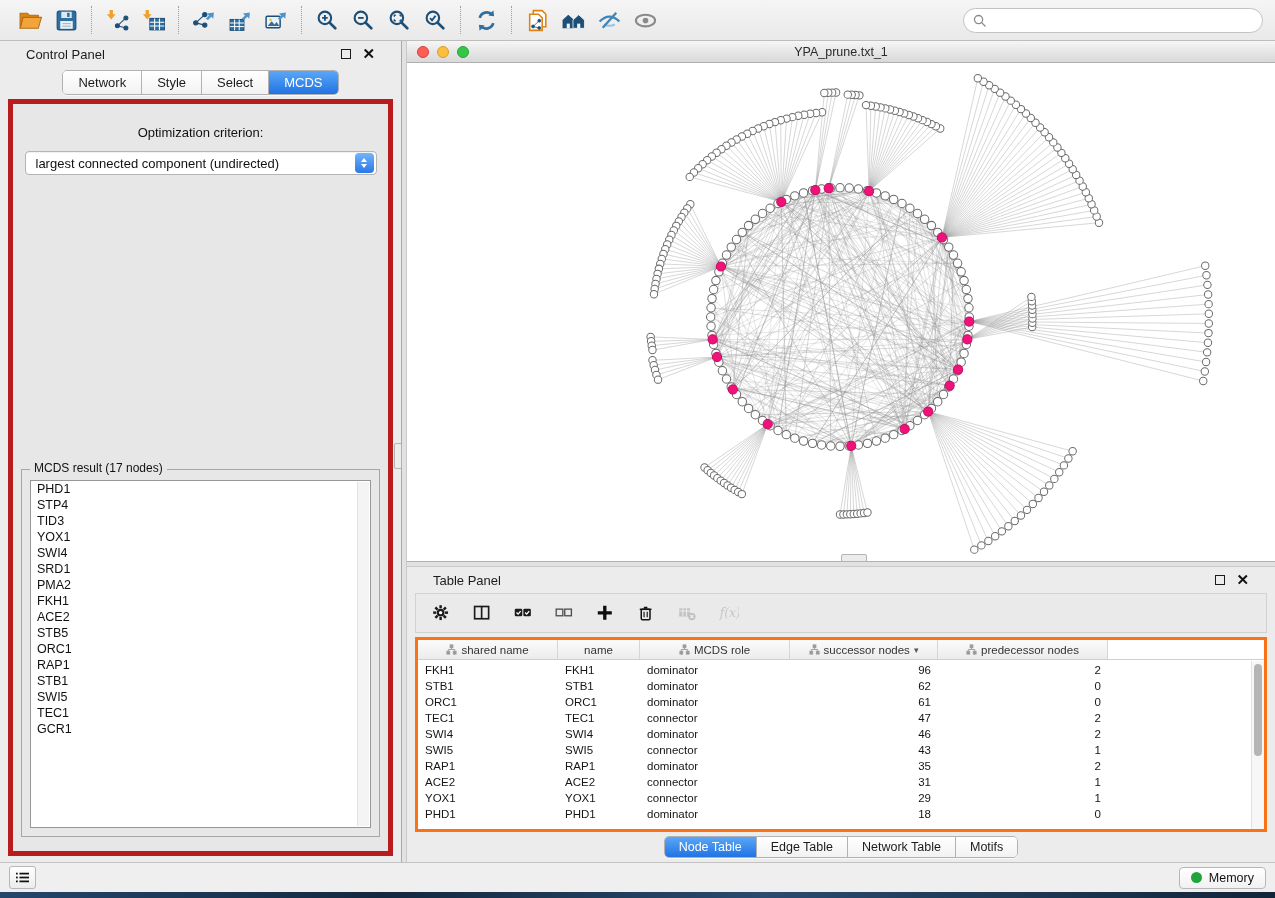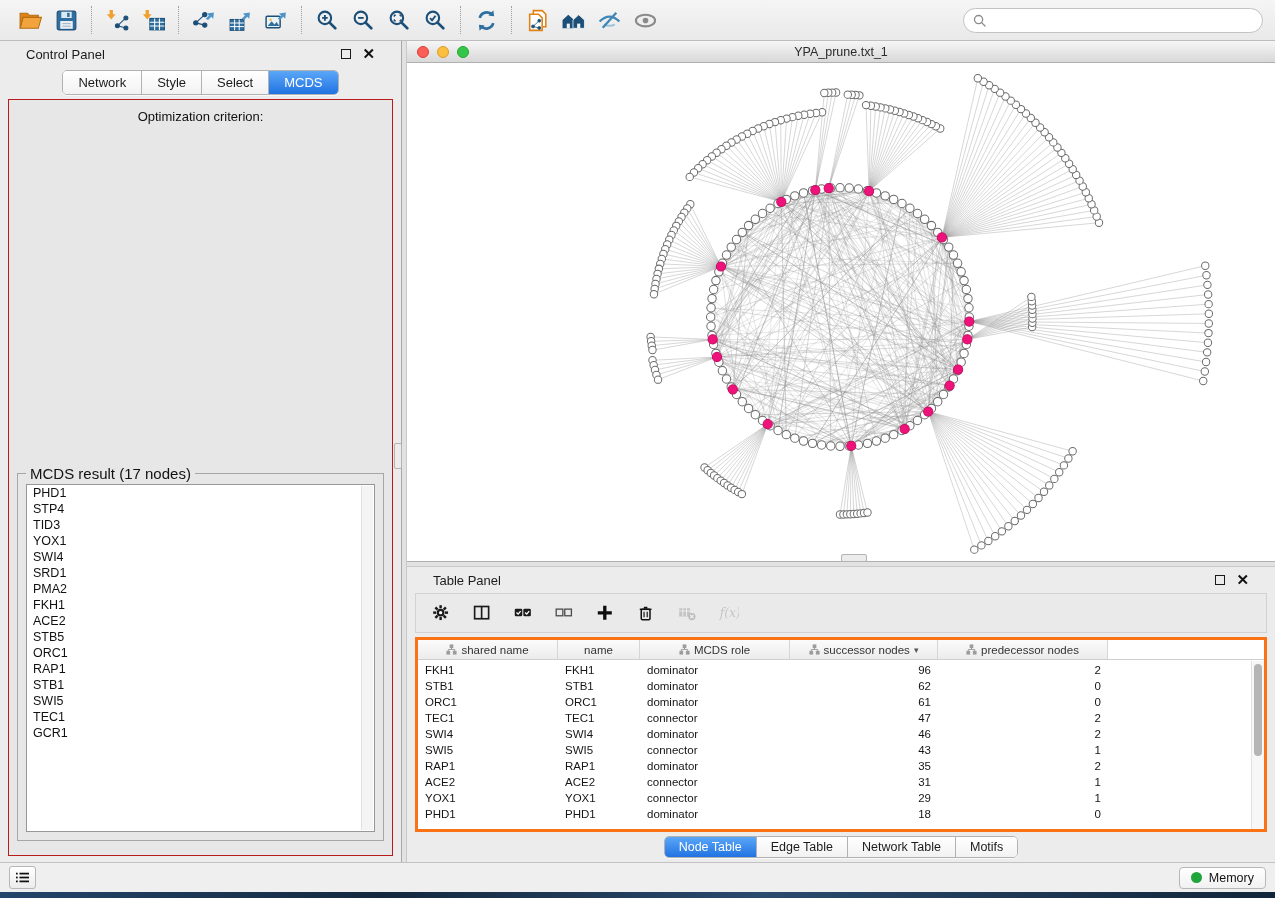--- a/index.html
+++ b/index.html
@@ -44,42 +44,42 @@
   .win-btns { margin-left:auto; display:flex; gap:11px; align-items:center; }
   .float-glyph { width:10px; height:10px; border:1.5px solid #1a1a1a; background:transparent; }
   .close-glyph { font-size:15px; font-weight:bold; color:#111; line-height:10px; }
   .cp-tabs { height:30px; flex:0 0 auto; display:flex; align-items:center; justify-content:center; }
   .seg { display:inline-flex; border:1px solid #b2b2b2; border-radius:5px; overflow:hidden;
     background:#fff; box-shadow:0 1px 0 rgba(255,255,255,.7); }
   .seg-item { padding:4px 15px; font-size:13px; color:#1c1c1c; background:linear-gradient(#ffffff,#f2f2f2);
     border-right:1px solid #b2b2b2; cursor:default; white-space:nowrap; }
   .seg-item:last-child { border-right:none; }
   .seg-item.active { background:linear-gradient(#5aa7f8,#2173e2); color:#fff; }
-  .cp-content { flex:1; margin:2px 8px 6px; background:#e7e7e7; border:1px solid #b91c1c;
-    display:flex; flex-direction:column; align-items:center; padding-top:9px; min-height:0; }
+  .cp-content { flex:1; margin:2px 8px 6px; background:#e7e7e7; border:5px solid #b91c1c;
+    display:flex; flex-direction:column; align-items:center; padding-top:21px; min-height:0; }
   .opt-label { font-size:13px; color:#111; }
   .select-box { margin-top:11px; width:352px; height:24px; background:#fff; border:1px solid #b4b4b4;
     border-radius:4px; display:flex; align-items:center; box-shadow:inset 0 1px 1px rgba(0,0,0,.06); }
   .select-text { flex:1; font-size:13px; padding-left:10px; color:#111; white-space:nowrap; overflow:hidden; }
   .stepper { width:19px; height:20px; margin-right:2px; border-radius:4px;
     background:linear-gradient(#72b5fa,#2a78e8); display:flex; flex-direction:column;
     align-items:center; justify-content:center; gap:2px; }
   .tri-up { width:0; height:0; border-left:3.5px solid transparent; border-right:3.5px solid transparent;
     border-bottom:4.5px solid #fff; }
   .tri-down { width:0; height:0; border-left:3.5px solid transparent; border-right:3.5px solid transparent;
     border-top:4.5px solid #fff; }
   .btn-row { display:flex; gap:15px; margin-top:16px; }
   .mac-btn { font-size:13px; padding:4px 15px; background:linear-gradient(#ffffff,#efefef);
     border:1px solid #ababab; border-radius:5px; color:#111; font-family:"Liberation Sans",sans-serif; }
   .mac-btn.focus { box-shadow:0 0 0 3px rgba(92,153,250,.65); border-color:#70a0f0; }
   .cp-spacer { flex:1; }
   .groupbox { width:calc(100% - 16px); height:368px; flex:0 0 auto; border:1px solid #a6a6a6;
     position:relative; margin-bottom:14px; }
   .groupbox-legend { position:absolute; top:-9px; left:8px; background:#e7e7e7; padding:0 4px;
-    font-size:15px; color:#111; }
+    font-size:12px; color:#111; }
   .mcds-list { position:absolute; left:8px; right:8px; top:10px; bottom:8px; background:#fff;
     border:1px solid #979797; overflow:hidden; }
   .mcds-item { font-size:12.5px; line-height:16px; padding-left:6px; color:#111; }
   .list-scroll { position:absolute; top:1px; bottom:1px; right:1px; width:12px; background:#f4f4f4;
     border-left:1px solid #e1e1e1; }
 
   
   .right-col { flex:1; display:flex; flex-direction:column; min-width:0; }
   .net-window { height:520px; flex:0 0 auto; display:flex; flex-direction:column; background:#fff; }
   .net-titlebar { height:22px; flex:0 0 auto; background:linear-gradient(#f6f6f6,#d8d8d8);
@@ -301,20 +301,27 @@
       <div class="cp-tabs">
         <span class="seg">
             <span class="seg-item">Network</span>
             <span class="seg-item">Style</span>
             <span class="seg-item">Select</span>
             <span class="seg-item active">MCDS</span>
           </span>
       </div>
       <div class="cp-content">
         <div class="opt-label">Optimization criterion:</div>
+        <div class="select-box">
+          <span class="select-text">largest connected component (undirected)</span>
+          <span class="stepper">
+            <span class="tri-up"></span>
+              <span class="tri-down"></span>
+          </span>
+        </div>
         <div class="cp-spacer"></div>
         <div class="groupbox">
           <span class="groupbox-legend">MCDS result (17 nodes)</span>
           <div class="mcds-list">
             <div class="mcds-item">PHD1</div>
               <div class="mcds-item">STP4</div>
               <div class="mcds-item">TID3</div>
               <div class="mcds-item">YOX1</div>
               <div class="mcds-item">SWI4</div>
               <div class="mcds-item">SRD1</div>

